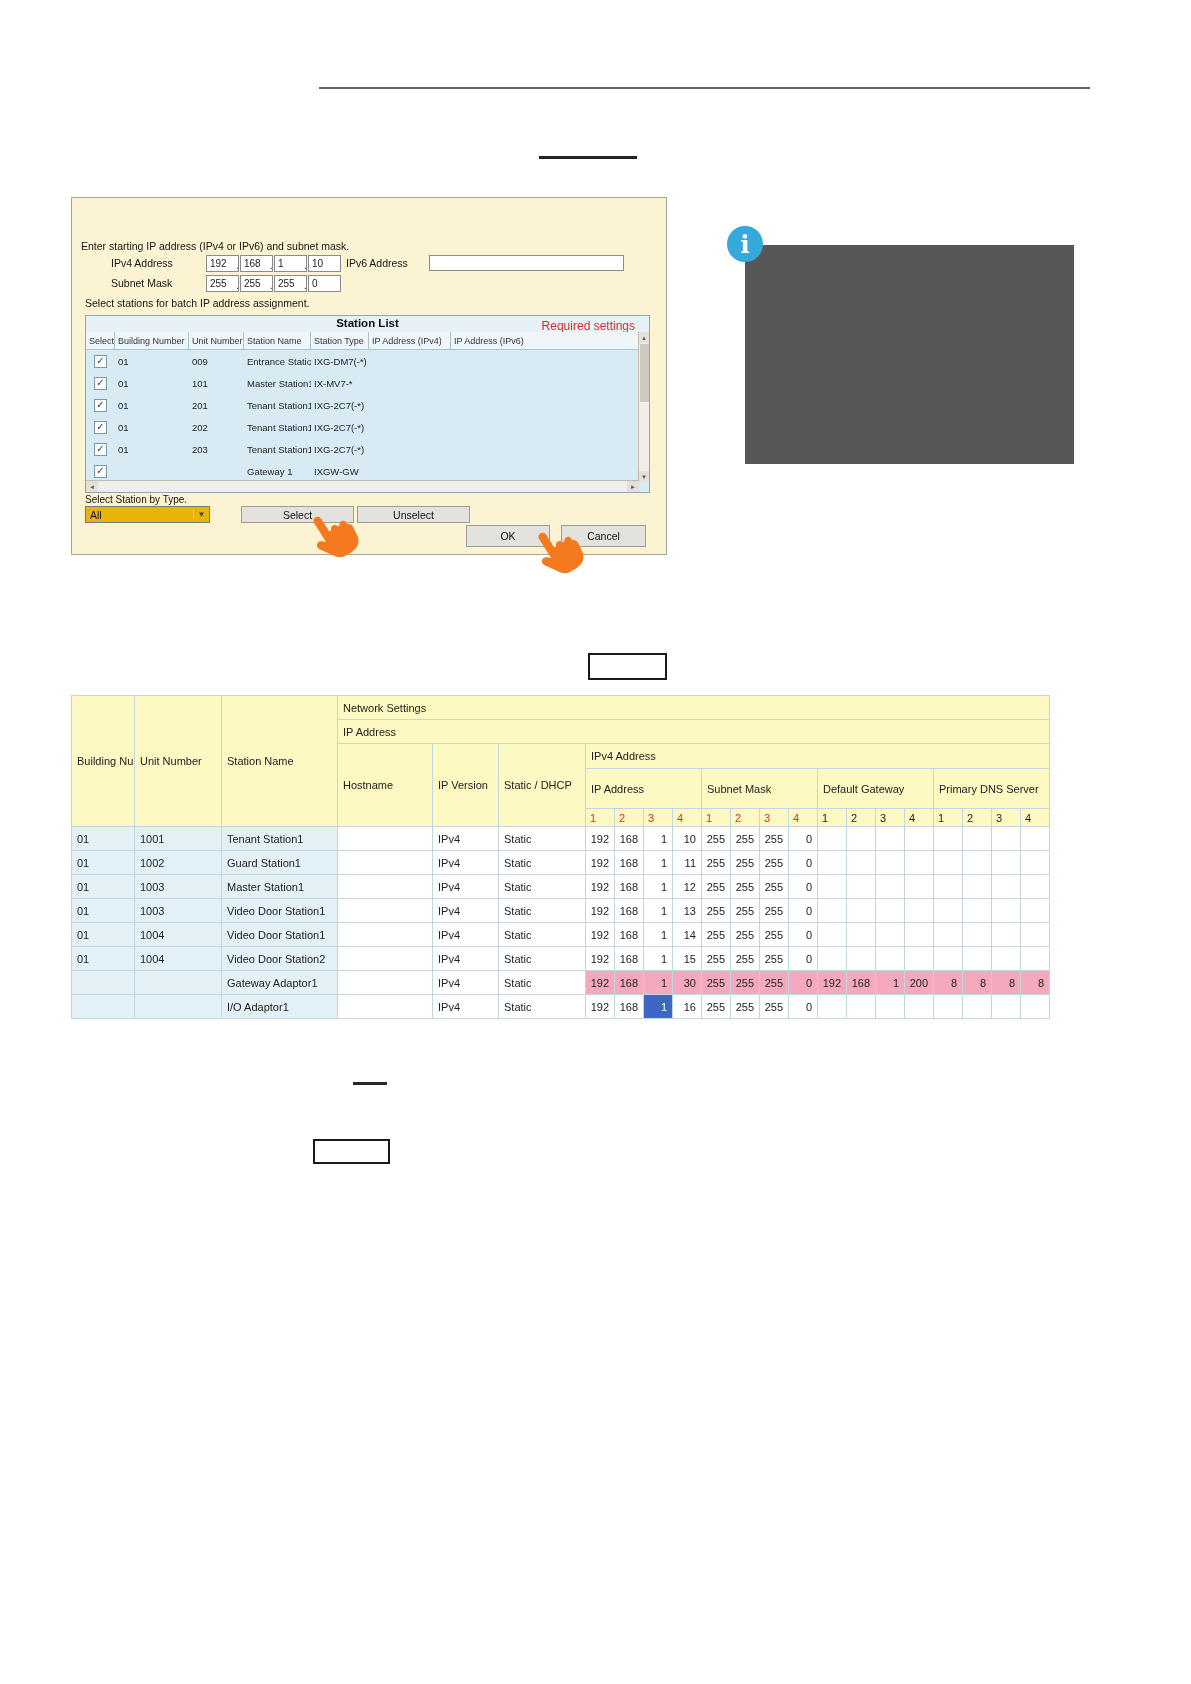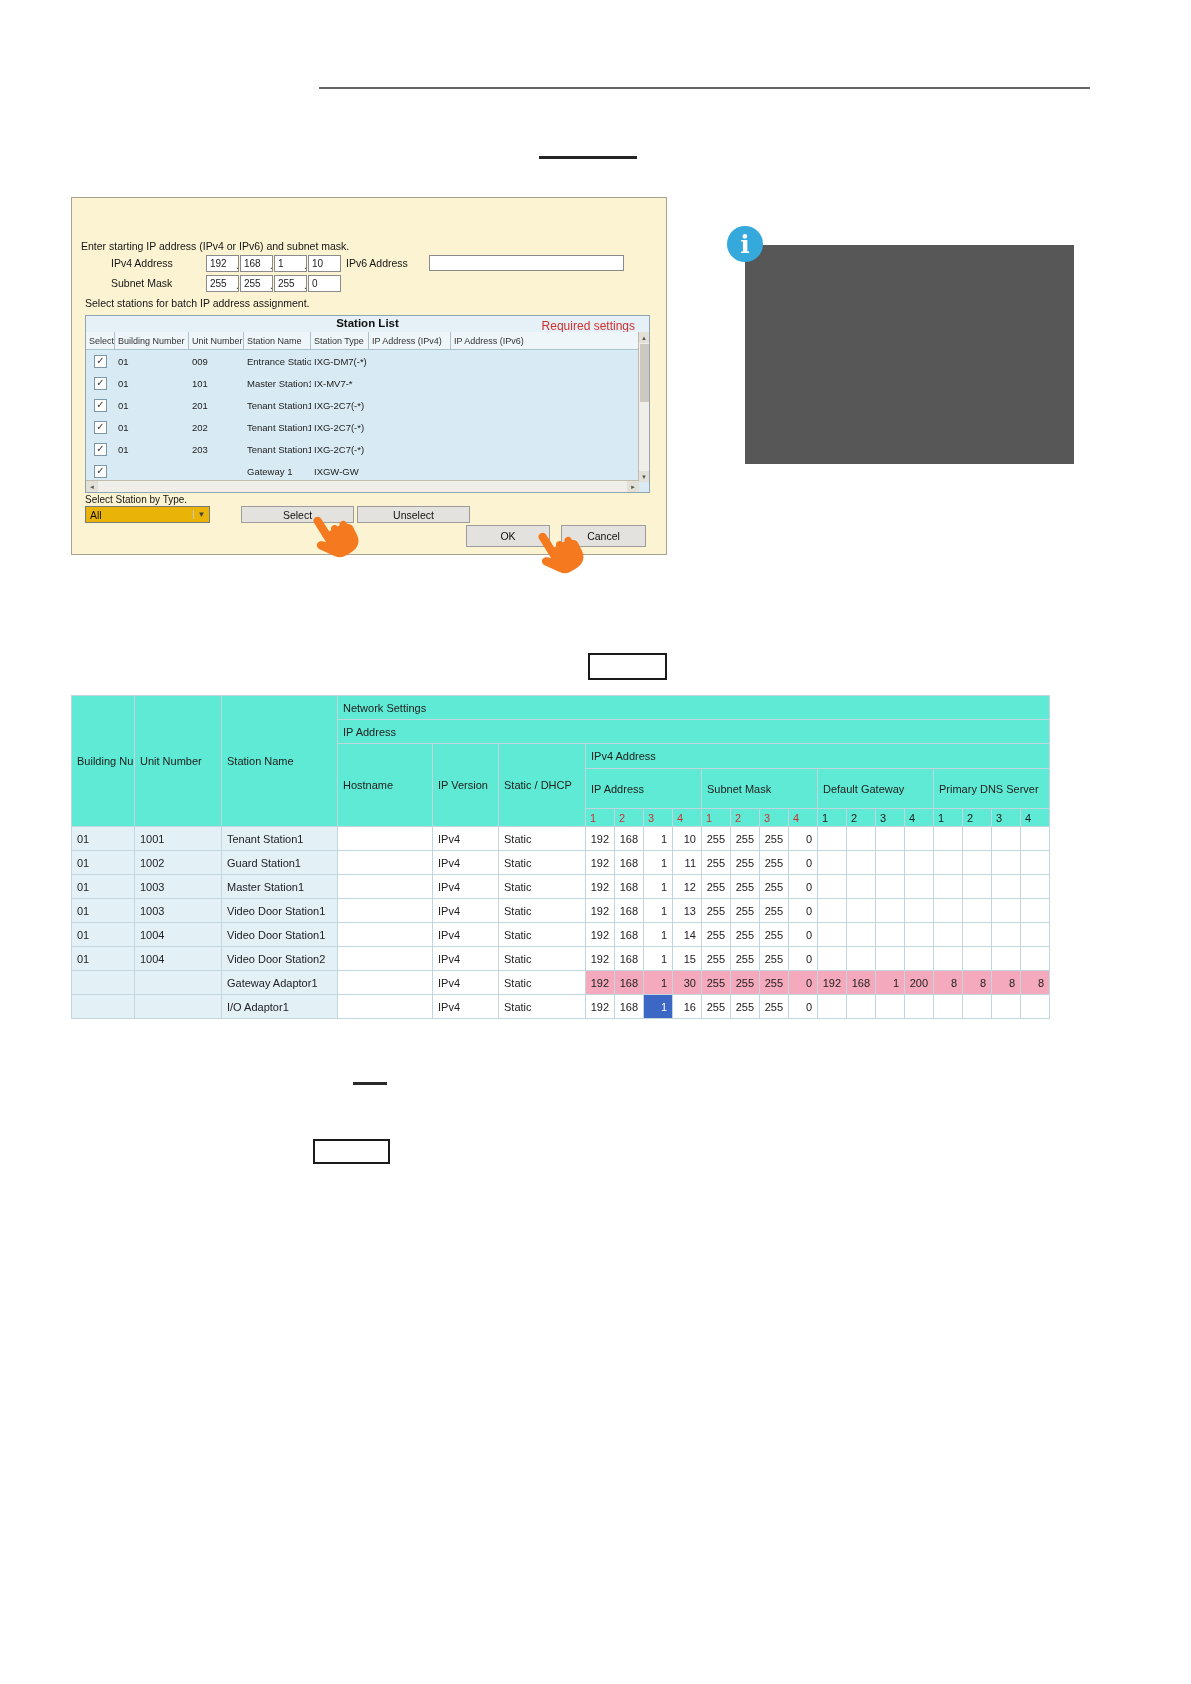--- a/index.html
+++ b/index.html
@@ -72,21 +72,21 @@
   .hand svg{width:100%;height:100%;}
   .hand-select{left:308px;top:508px;}
   .hand-ok{left:533px;top:524px;}
 
   
   .mt{left:71px;top:695px;}
   table.mt-table{border-collapse:collapse;table-layout:fixed;width:978px;background:#fff;}
   .mt-table th,.mt-table td{border:1px solid #c2d6df;font-weight:normal;font-size:11px;color:#222;
       padding:0 0 0 5px;text-align:left;overflow:hidden;white-space:nowrap;box-sizing:border-box;}
   .mt-table{border:1px solid #8fa6b2;}
-  .mt-table th{background:#5eead4;}
+  .mt-table th{background:#fef9c3;}
   tr.hr1{height:24px;} tr.hr2{height:24px;} tr.hr3{height:25px;} tr.hr4{height:40px;} tr.hr5{height:18px;}
   .mt-table tbody tr{height:24px;}
   th.num{padding-left:4px;color:#222;}
   th.num.req{color:#cc3333;}
   td.tint{background:#e3f1f7;}
   td.oct{text-align:right;padding:0 5px 0 0;}
   td.hl{background:#f5a9bc;}
   td.sel{background:#3c67c5;color:#fff;}
 </style>
 </head>

